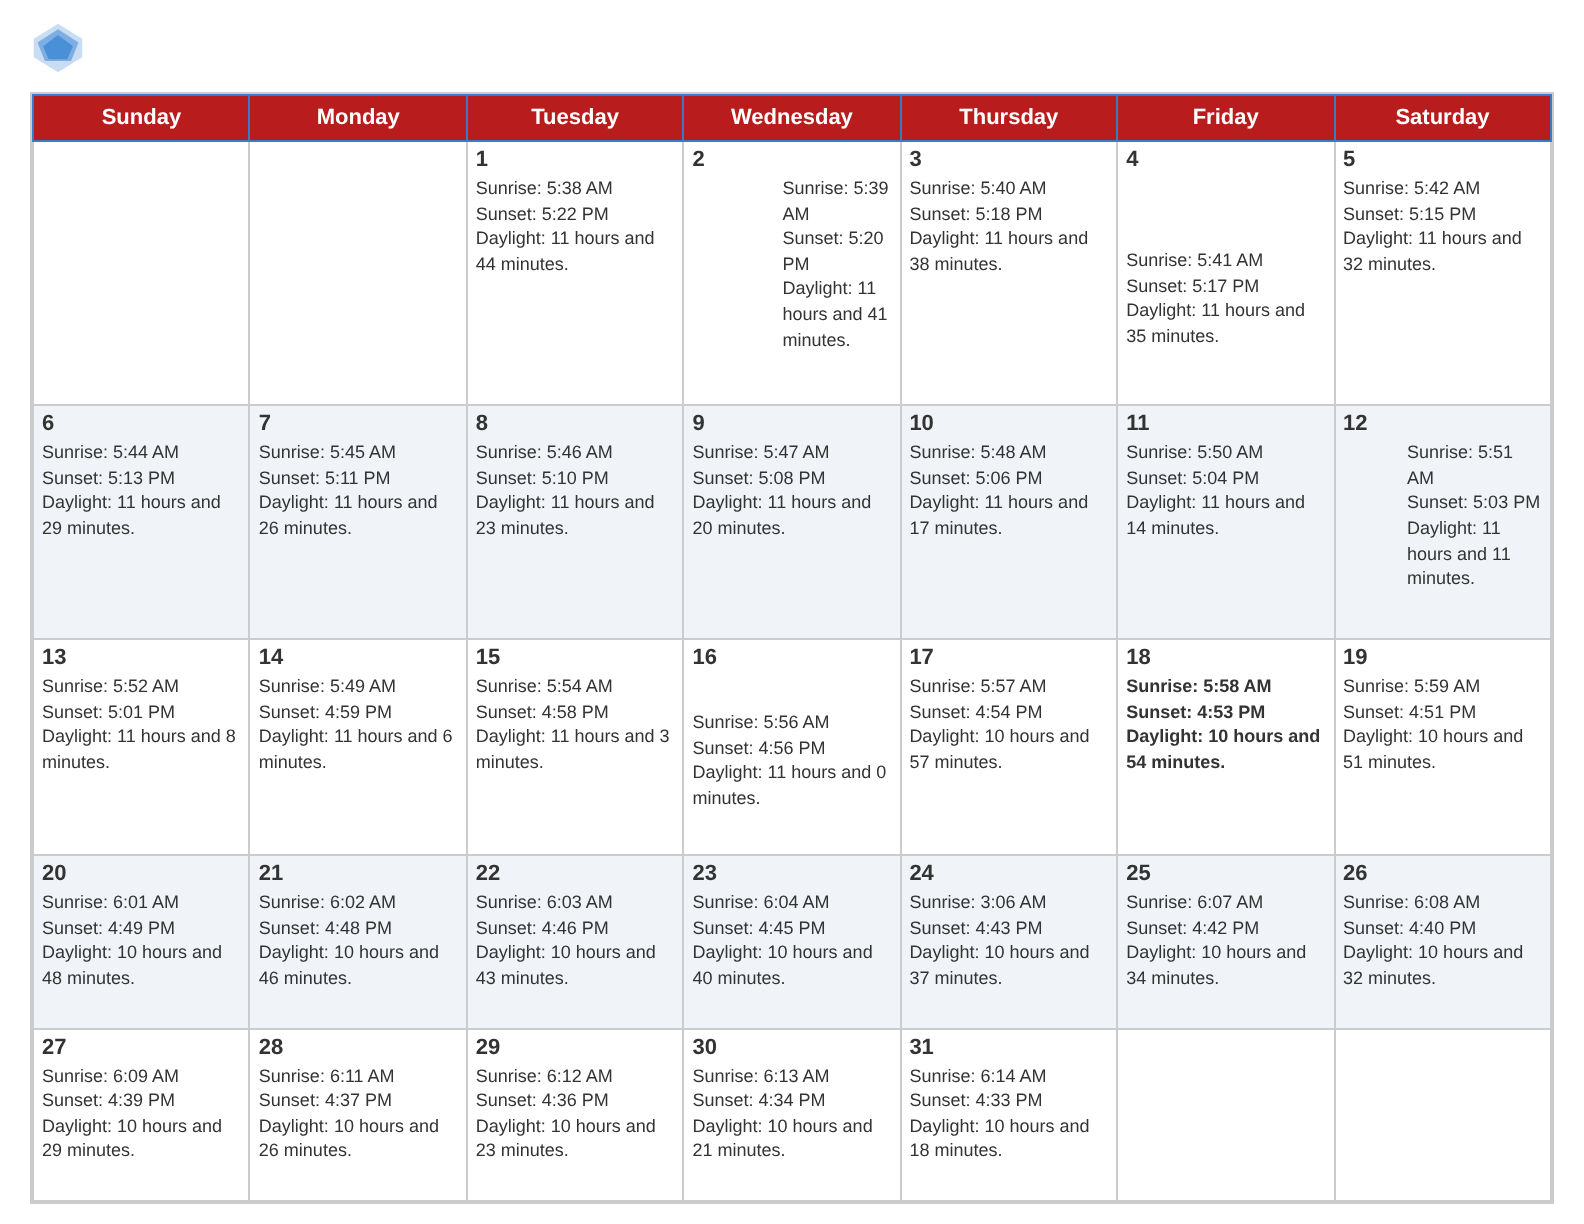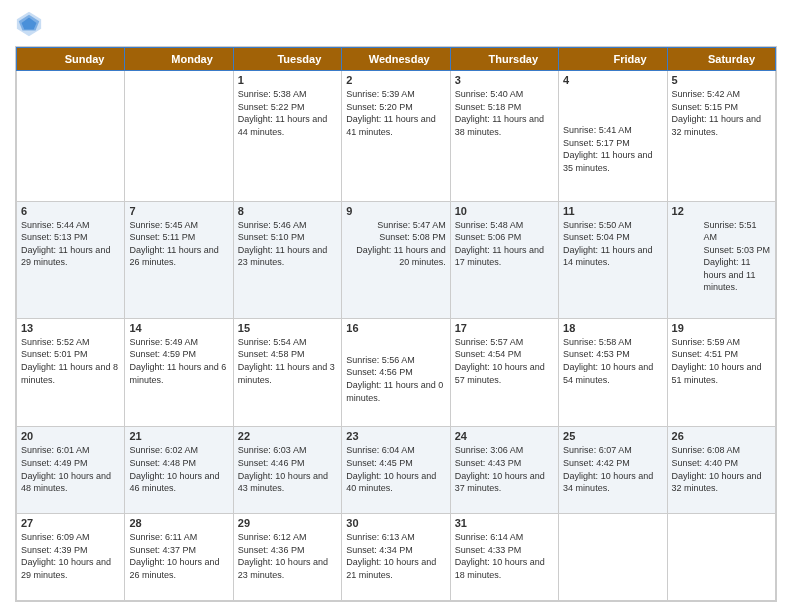--- a/index.html
+++ b/index.html
@@ -59,26 +59,26 @@
       border: 1px solid #ccc;
       border-collapse: collapse;
       width: 100%;
     }
     .calendar table {
       width: 100%;
       border-collapse: collapse;
       height: 100%;
     }
     .calendar th {
-      background: #a16207;
+      background: #b91c1c;
       color: #fff;
       font-size: 11px;
       font-weight: bold;
-      padding: 5px 20px;
-      text-align: right;
+      padding: 5px 8px;
+      text-align: center;
       border: 1px solid #3a7bc8;
     }
     .calendar td {
       vertical-align: top;
       border: 1px solid #ccc;
       padding: 3px 4px;
       font-size: 9.5px;
       color: #333;
       width: calc(100% / 7);
     }
@@ -140,21 +140,21 @@
             <td class="empty"></td>
             <td class="empty"></td>
             <td>
               <span class="day-num">1</span>
               <div class="cell-info" style="white-space: pre-line;">Sunrise: 5:38 AM
 Sunset: 5:22 PM
 Daylight: 11 hours and 44 minutes.</div>
             </td>
             <td>
               <span class="day-num">2</span>
-              <div class="cell-info" style="white-space: pre-line;">Sunrise: 5:39 AM
+              <div class="cell-info" style="white-space: pre-line; margin-left: 45px;">Sunrise: 5:39 AM
 Sunset: 5:20 PM
 Daylight: 11 hours and 41 minutes.</div>
             </td>
             <td>
               <span class="day-num">3</span>
               <div class="cell-info" style="white-space: pre-line;">Sunrise: 5:40 AM
 Sunset: 5:18 PM
 Daylight: 11 hours and 38 minutes.</div>
             </td>
             <td>
@@ -184,21 +184,21 @@
 Daylight: 11 hours and 26 minutes.</div>
             </td>
             <td>
               <span class="day-num">8</span>
               <div class="cell-info" style="white-space: pre-line;">Sunrise: 5:46 AM
 Sunset: 5:10 PM
 Daylight: 11 hours and 23 minutes.</div>
             </td>
             <td>
               <span class="day-num">9</span>
-              <div class="cell-info" style="white-space: pre-line; text-align: right;">Sunrise: 5:47 AM
+              <div class="cell-info" style="white-space: pre-line;">Sunrise: 5:47 AM
 Sunset: 5:08 PM
 Daylight: 11 hours and 20 minutes.</div>
             </td>
             <td>
               <span class="day-num">10</span>
               <div class="cell-info" style="white-space: pre-line;">Sunrise: 5:48 AM
 Sunset: 5:06 PM
 Daylight: 11 hours and 17 minutes.</div>
             </td>
             <td>
@@ -240,21 +240,21 @@
 Daylight: 11 hours and 0 minutes.</div>
             </td>
             <td>
               <span class="day-num">17</span>
               <div class="cell-info" style="white-space: pre-line;">Sunrise: 5:57 AM
 Sunset: 4:54 PM
 Daylight: 10 hours and 57 minutes.</div>
             </td>
             <td>
               <span class="day-num">18</span>
-              <div class="cell-info" style="white-space: pre-line;">Sunrise: 5:58 AM
+              <div class="cell-info" style="white-space: pre-line; font-weight: bold;">Sunrise: 5:58 AM
 Sunset: 4:53 PM
 Daylight: 10 hours and 54 minutes.</div>
             </td>
             <td>
               <span class="day-num">19</span>
               <div class="cell-info" style="white-space: pre-line;">Sunrise: 5:59 AM
 Sunset: 4:51 PM
 Daylight: 10 hours and 51 minutes.</div>
             </td>
           </tr>

